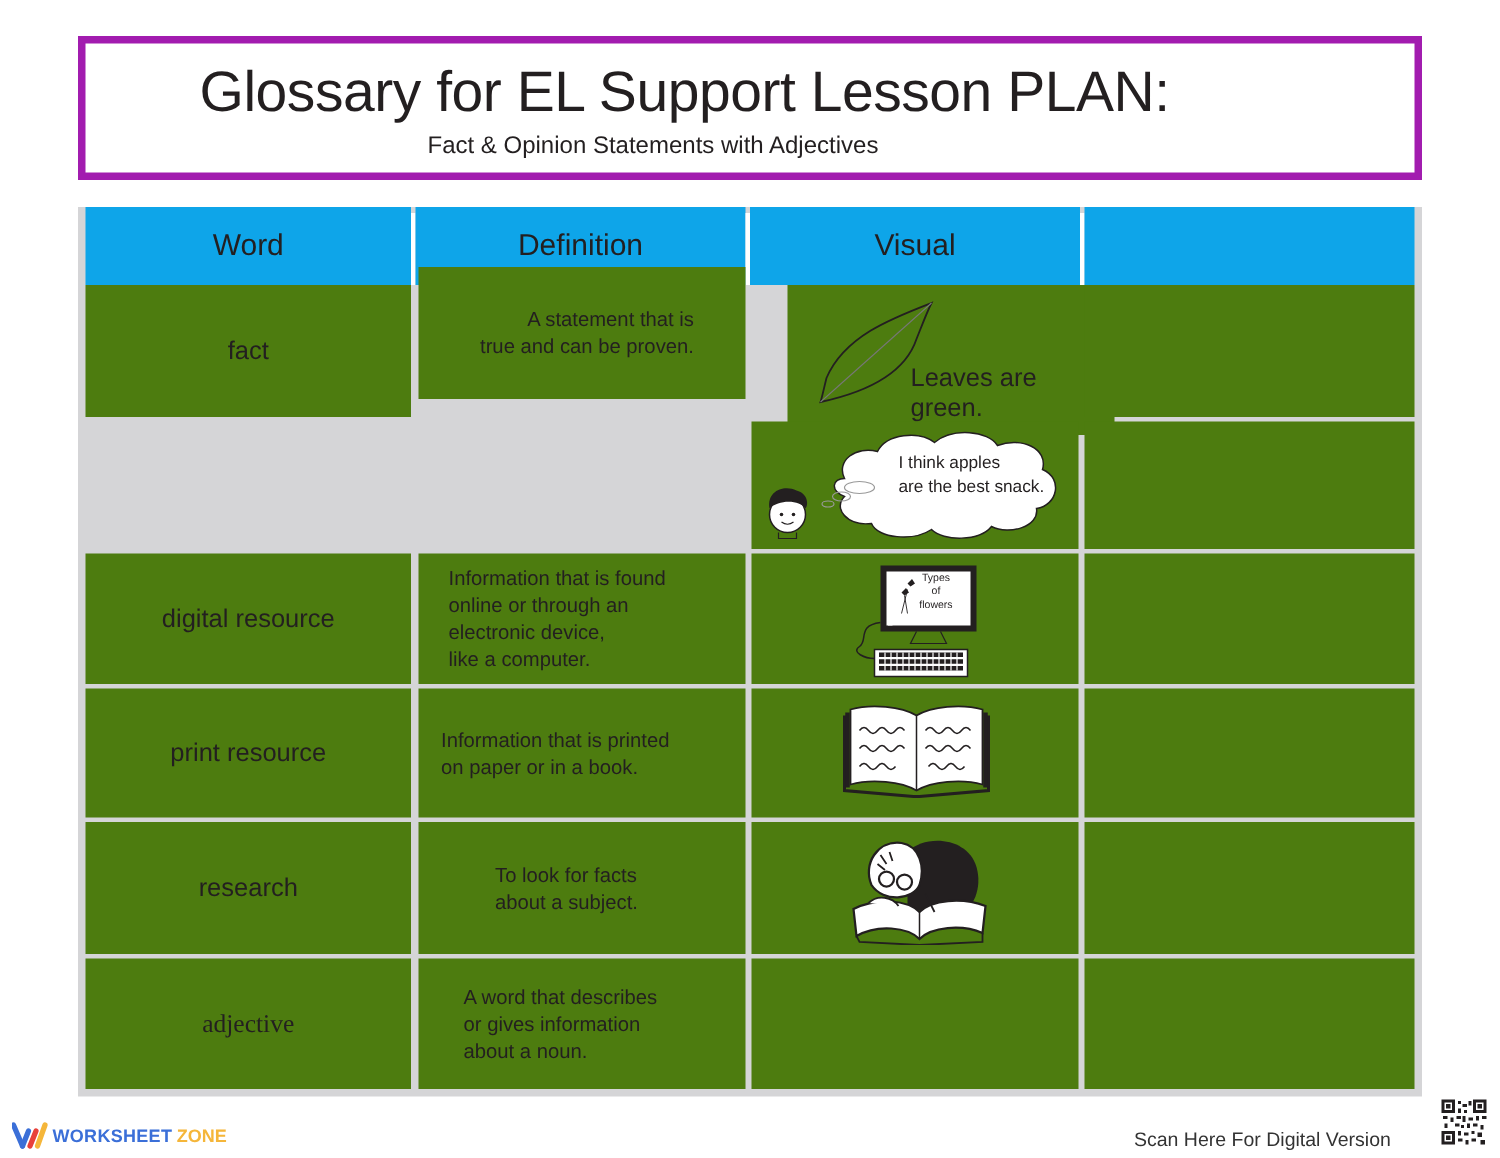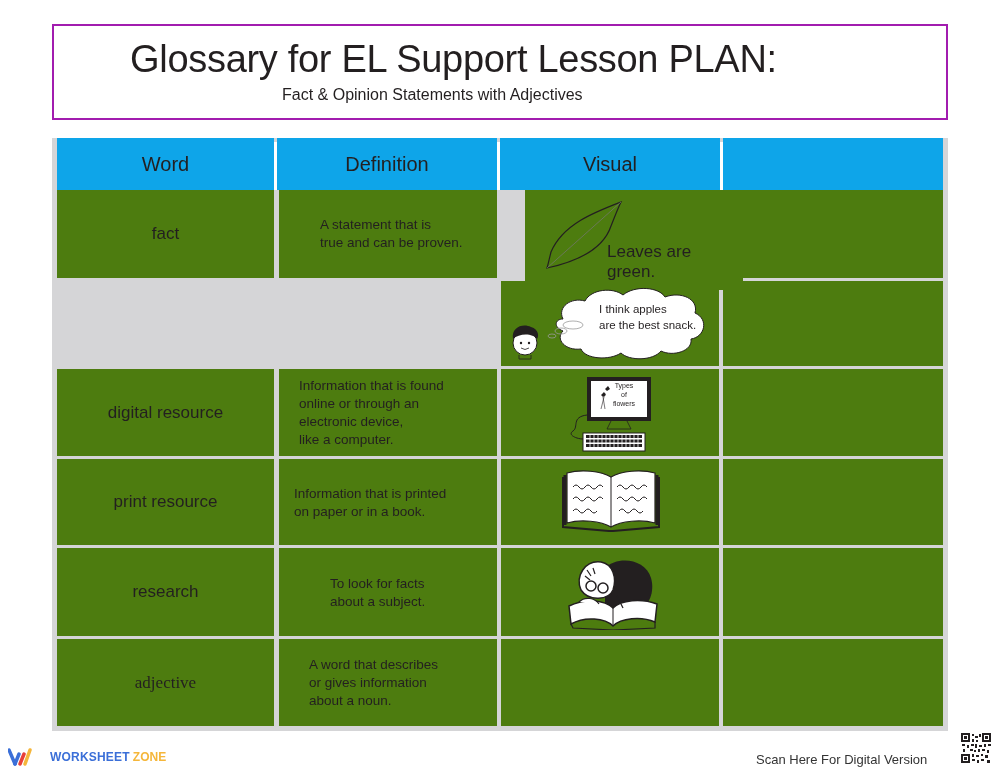--- a/index.html
+++ b/index.html
@@ -1,21 +1,21 @@
 <!DOCTYPE html>
 <html><head>
 <meta charset="utf-8">
 <style>
   * { box-sizing: border-box; margin: 0; padding: 0; }
   html, body { width: 1000px; height: 772px; background: #ffffff; overflow: hidden; }
   body { position: relative; font-family: "Liberation Sans", "DejaVu Sans", sans-serif; color: #231f20; }
 
   .title-box {
     position: absolute; left: 52px; top: 24px; width: 896px; height: 96px;
-    border: 2px solid #a21caf; background: #fff;
+    border: 5px solid #a21caf; background: #fff;
   }
   .title-main {
     position: absolute; left: 76px; top: 12px; font-size: 38px; letter-spacing: -0.3px;
     white-space: nowrap; color: #231f20;
   }
   .title-sub {
     position: absolute; left: 228px; top: 60px; font-size: 16px; white-space: nowrap; color: #231f20;
   }
 
   .table {
@@ -33,21 +33,21 @@
   .word {
     display: flex; align-items: center; justify-content: center; font-size: 17px;
   }
   .def {
     font-size: 13.5px; line-height: 18px; white-space: pre-line; position: absolute;
   }
   .visual svg { position: absolute; }
   .visual-text { position: absolute; white-space: pre-line; }
 
   .footer-logo { position: absolute; left: 8px; top: 748px; display: flex; align-items: center; }
-  .footer-logo .brand1 { color: #3b6fd8; font-weight: bold; font-size: 12px; margin-left: 18px; letter-spacing: 0.2px; }
+  .footer-logo .brand1 { color: #3b6fd8; font-weight: bold; font-size: 12px; margin-left: 3px; letter-spacing: 0.2px; }
   .footer-logo .brand2 { color: #f5b63a; font-weight: bold; font-size: 12px; margin-left: 3px; }
   .scan-text { position: absolute; left: 756px; top: 752px; font-size: 13px; color: #333; white-space: nowrap; }
   .qr { position: absolute; left: 960px; top: 732px; width: 32px; height: 32px; }
 </style>
 </head>
 <body>
 
 <div class="title-box">
   <div class="title-main">Glossary for EL Support Lesson PLAN:</div>
   <div class="title-sub">Fact &amp; Opinion Statements with Adjectives</div>
@@ -57,21 +57,21 @@
 
   <div class="hdr" style="left:5px;width:217px;">Word</div>
   <div class="hdr-gap" style="left:222px;"></div>
   <div class="hdr" style="left:225px;width:220px;">Definition</div>
   <div class="hdr-gap" style="left:445px;"></div>
   <div class="hdr" style="left:448px;width:220px;">Visual</div>
   <div class="hdr-gap" style="left:668px;"></div>
   <div class="hdr" style="left:671px;width:220px;"></div>
 
   <div class="cell word" style="left:5px;top:52px;width:217px;height:88px;">fact</div>
-  <div class="cell" style="left:227px;top:52px;width:218px;height:88px;">
+  <div class="cell" style="left:227px;top:40px;width:218px;height:88px;text-align:right;">
     <div class="def" style="left:41px;top:26px;">A statement that is
 true and can be proven.</div>
   </div>
   <div class="cell visual" style="left:473px;top:52px;width:218px;height:100px;">
     <svg style="left:20px;top:10px;" width="80" height="72" viewBox="0 0 80 72">
       <path d="M76 2 C 50 12, 18 24, 6 52 C 4 60, 3 65, 2 68 C 30 62, 58 50, 66 26 C 70 16, 73 8, 76 2 Z" fill="none" stroke="#231f20" stroke-width="1.2"></path>
       <path d="M2 68 L 76 2" stroke="#777" stroke-width="0.7"></path>
     </svg>
     <div class="visual-text" style="left:82px;top:52px;font-size:17px;">Leaves are green.</div>
   </div>

